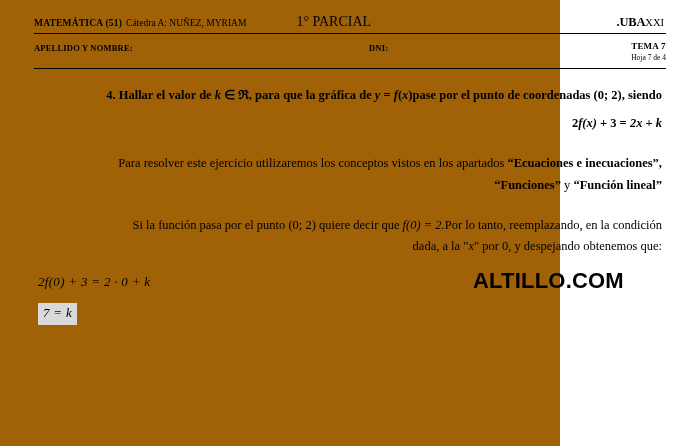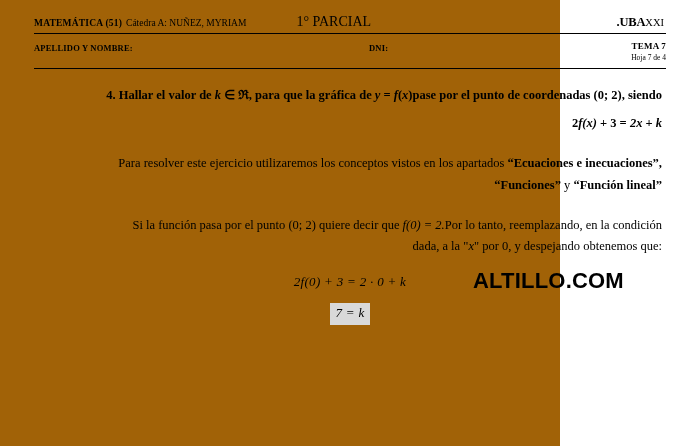--- a/index.html
+++ b/index.html
@@ -104,21 +104,20 @@
     top: 2px;
     font-size: 8.5px;
     font-weight: bold;
     letter-spacing: 0.2px;
     white-space: nowrap;
   }
   .hdr-tema {
     position: absolute;
     right: 0;
     top: 0px;
-    text-align: right;
   }
   .hdr-tema .tema-label {
     font-size: 9px;
     font-weight: bold;
     letter-spacing: 0.2px;
     display: block;
   }
   .hdr-tema .hoja-label {
     font-size: 7.5px;
     display: block;
@@ -157,21 +156,21 @@
   .mn { font-family: "Liberation Serif", serif; }
   .mnb { font-family: "Liberation Serif", serif; font-weight: bold; }
   .frak {
     font-family: "DejaVu Serif", serif;
     font-weight: bold;
   }
   .quote { font-weight: bold; }
 
   .eq-block {
     margin-top: 16px;
-    text-align: center;
+    text-align: left;
     font-size: 13px;
   }
   .eq-line {
     margin: 0 auto 12px auto;
     line-height: 1.3;
     letter-spacing: 0.3px;
   }
   .eq-line.last { margin-bottom: 0; }
   .eq-box {
     display: inline-block;

